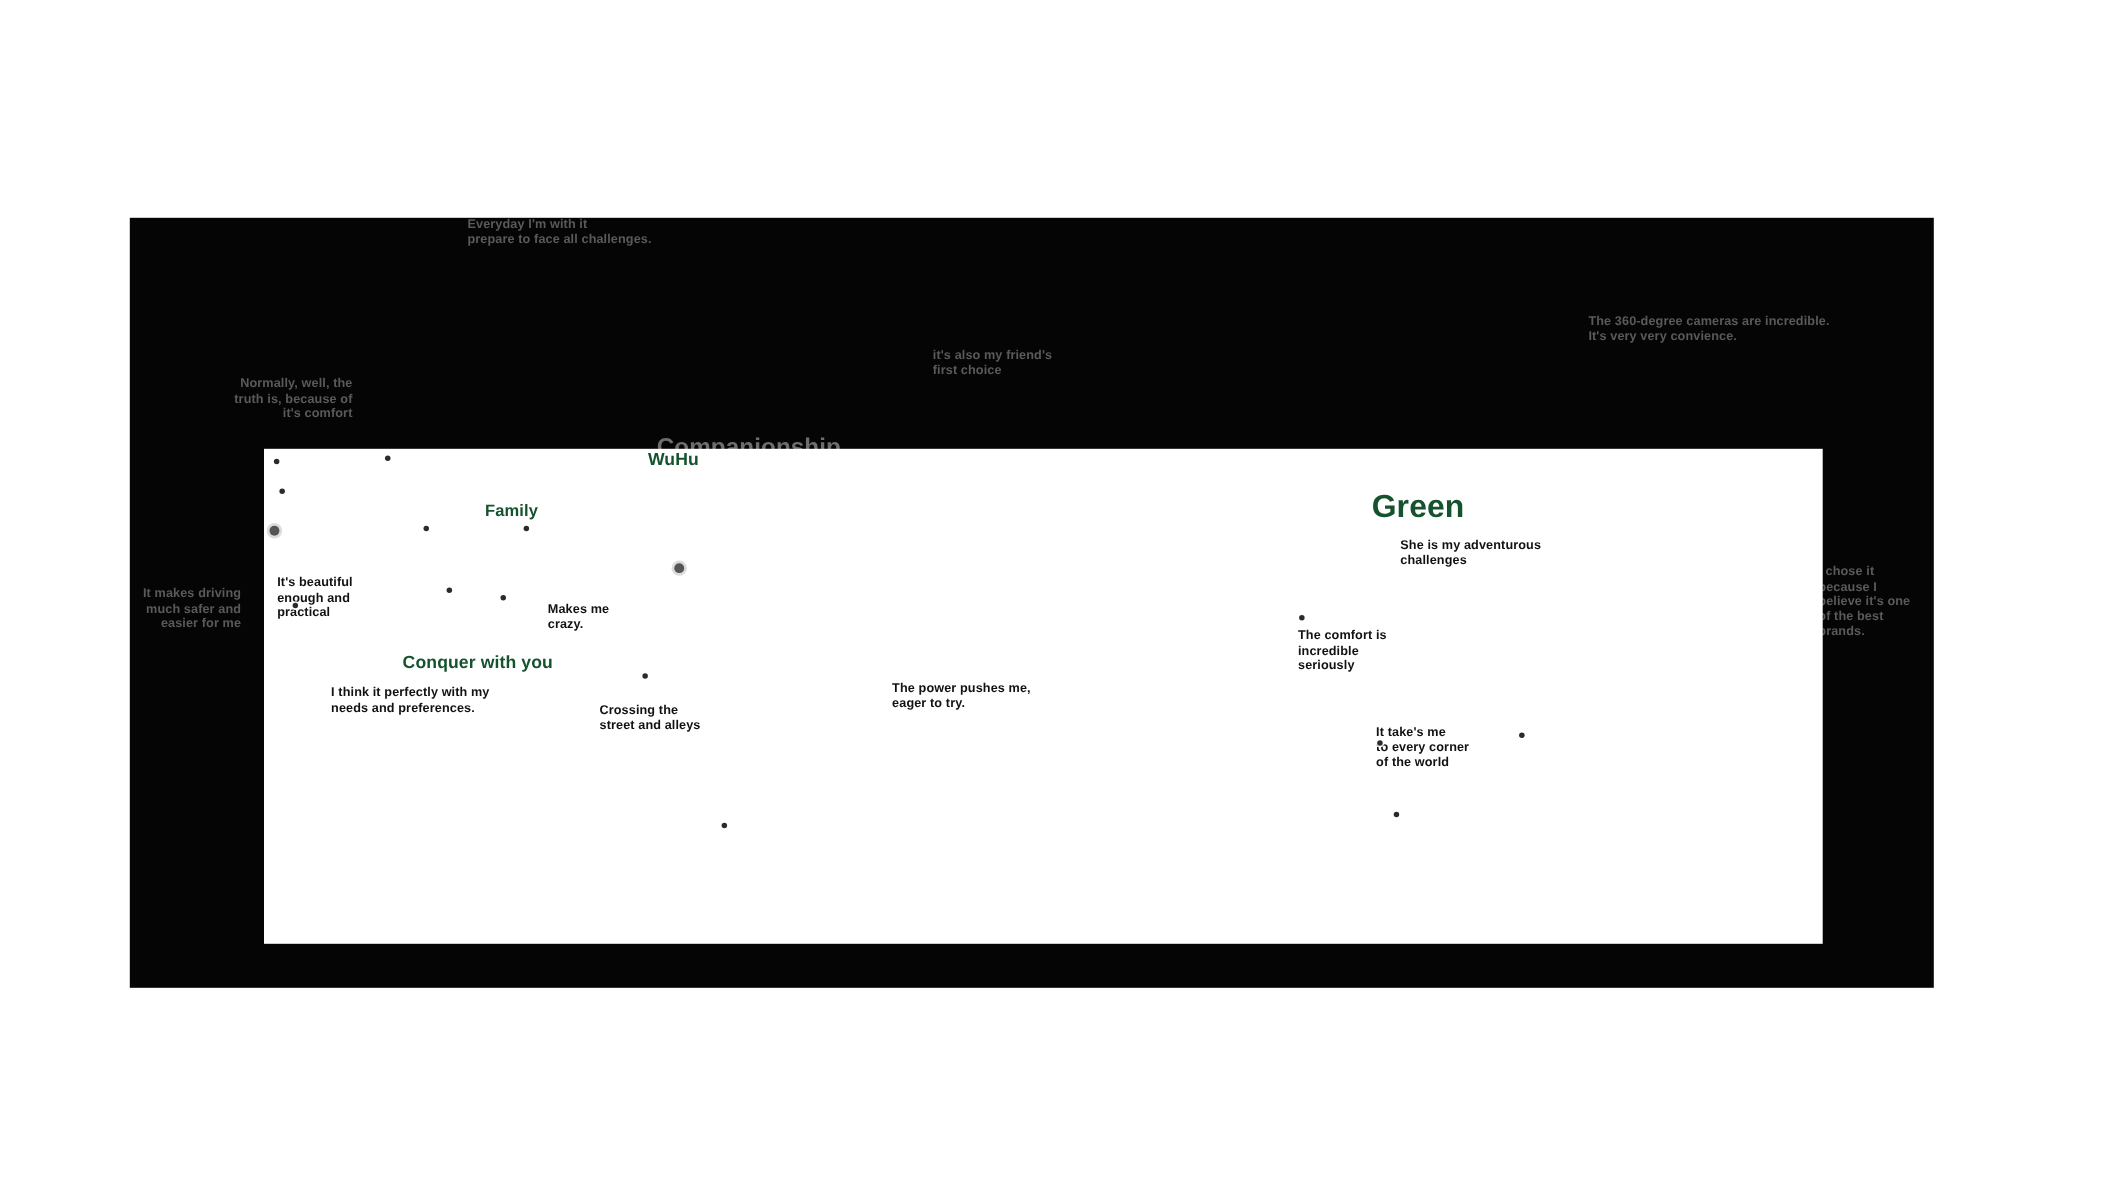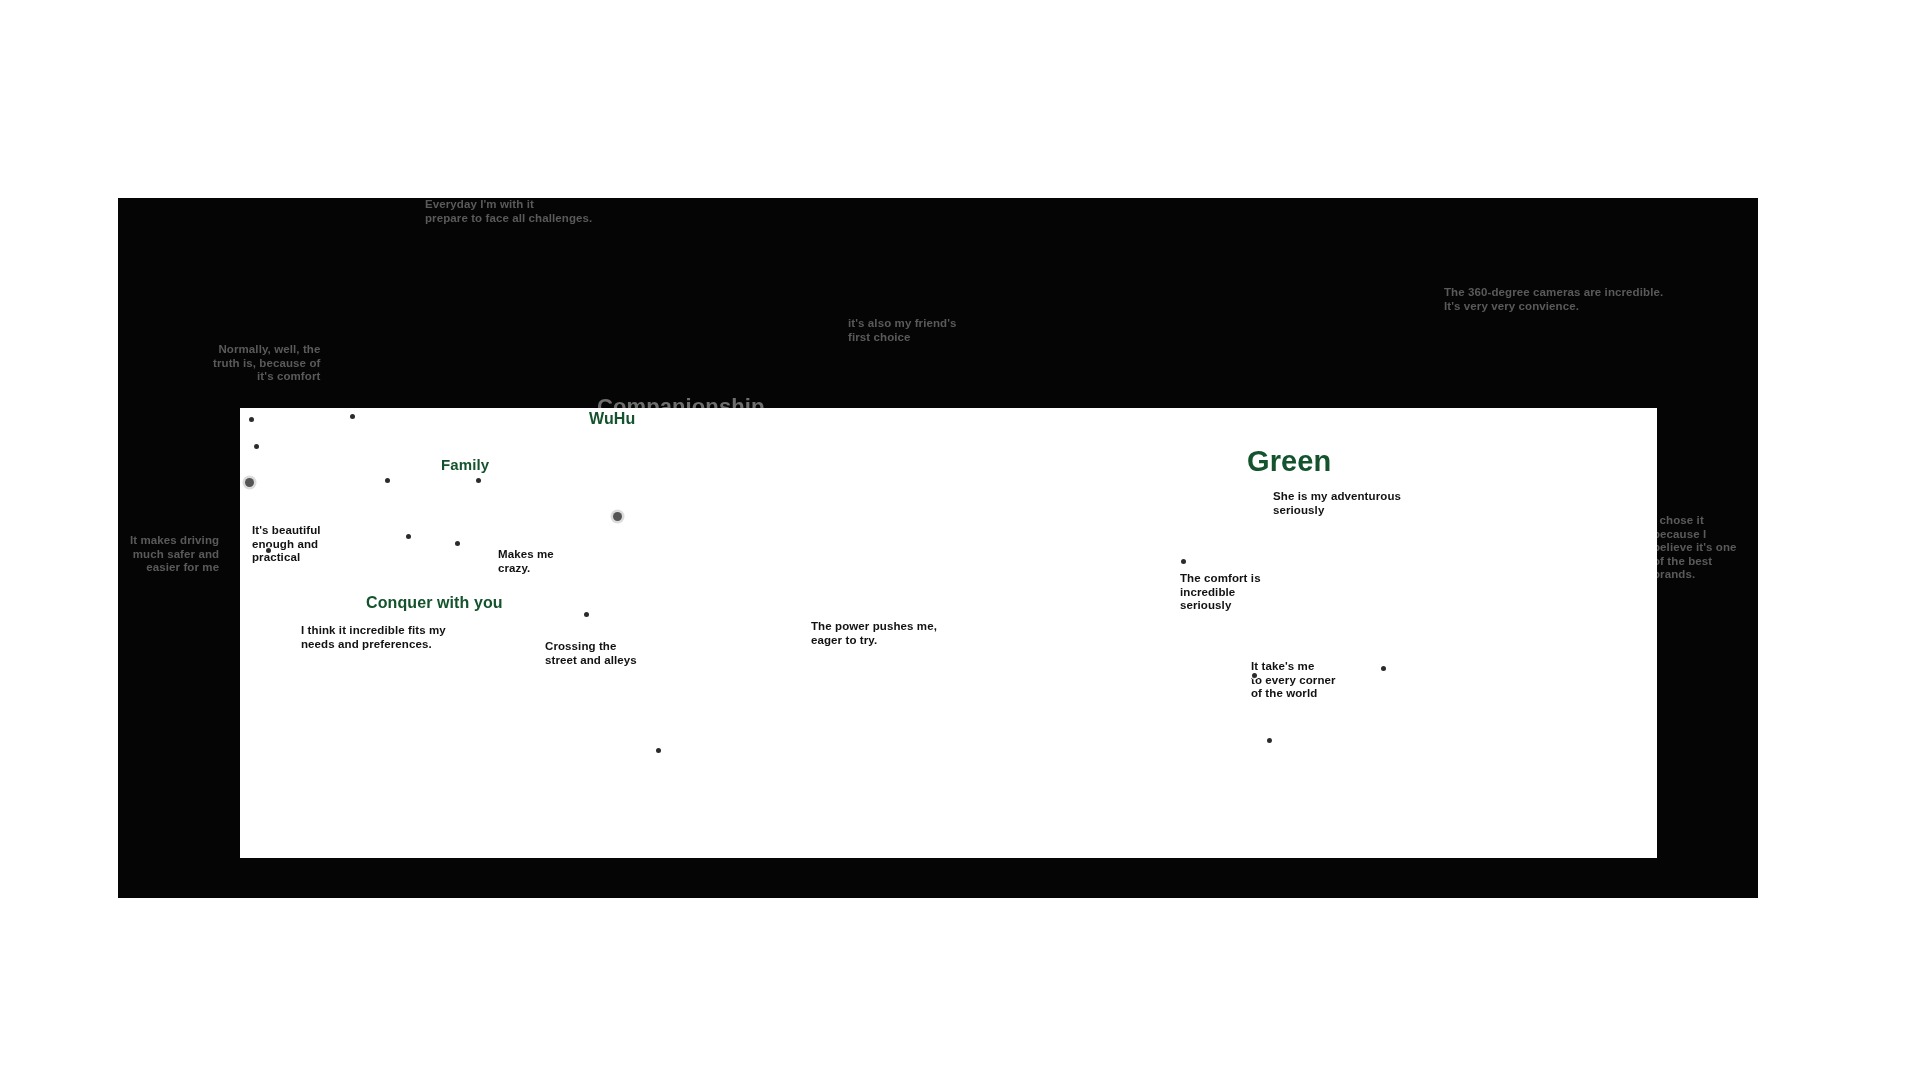--- a/index.html
+++ b/index.html
@@ -104,30 +104,30 @@
 of the best
 brands.</div>
     </div>
 
   <div id="white-viewport">
       <div class="label tier-cluster align-center" style="left: 349px; top: 2px; font-size: 16px;">WuHu</div>
       <div class="label tier-cluster" style="left: 201px; top: 48px; font-size: 15px;">Family</div>
       <div class="label tier-cluster" style="left: 1007px; top: 36px; font-size: 29px;">Green</div>
       <div class="label tier-cluster" style="left: 126px; top: 186px; font-size: 16px;">Conquer with you</div>
       <div class="label tier-quote" style="left: 1033px; top: 82px;">She is my adventurous
-seriously</div>
+challenges</div>
       <div class="label tier-quote" style="left: 12px; top: 116px;">It's beautiful
 enough and
 practical</div>
       <div class="label tier-quote" style="left: 258px; top: 140px;">Makes me
 crazy.</div>
       <div class="label tier-quote" style="left: 940px; top: 164px;">The comfort is
 incredible
 seriously</div>
-      <div class="label tier-quote" style="left: 61px; top: 216px;">I think it incredible fits my
+      <div class="label tier-quote" style="left: 61px; top: 216px;">I think it perfectly with my
 needs and preferences.</div>
       <div class="label tier-quote" style="left: 571px; top: 212px;">The power pushes me,
 eager to try.</div>
       <div class="label tier-quote" style="left: 305px; top: 232px;">Crossing the
 street and alleys</div>
       <div class="label tier-quote" style="left: 1011px; top: 252px;">It take's me
 to every corner
 of the world</div>
       <div class="dot" style="left: 9px; top: 9px;"></div>
       <div class="dot" style="left: 110px; top: 6px;"></div>

